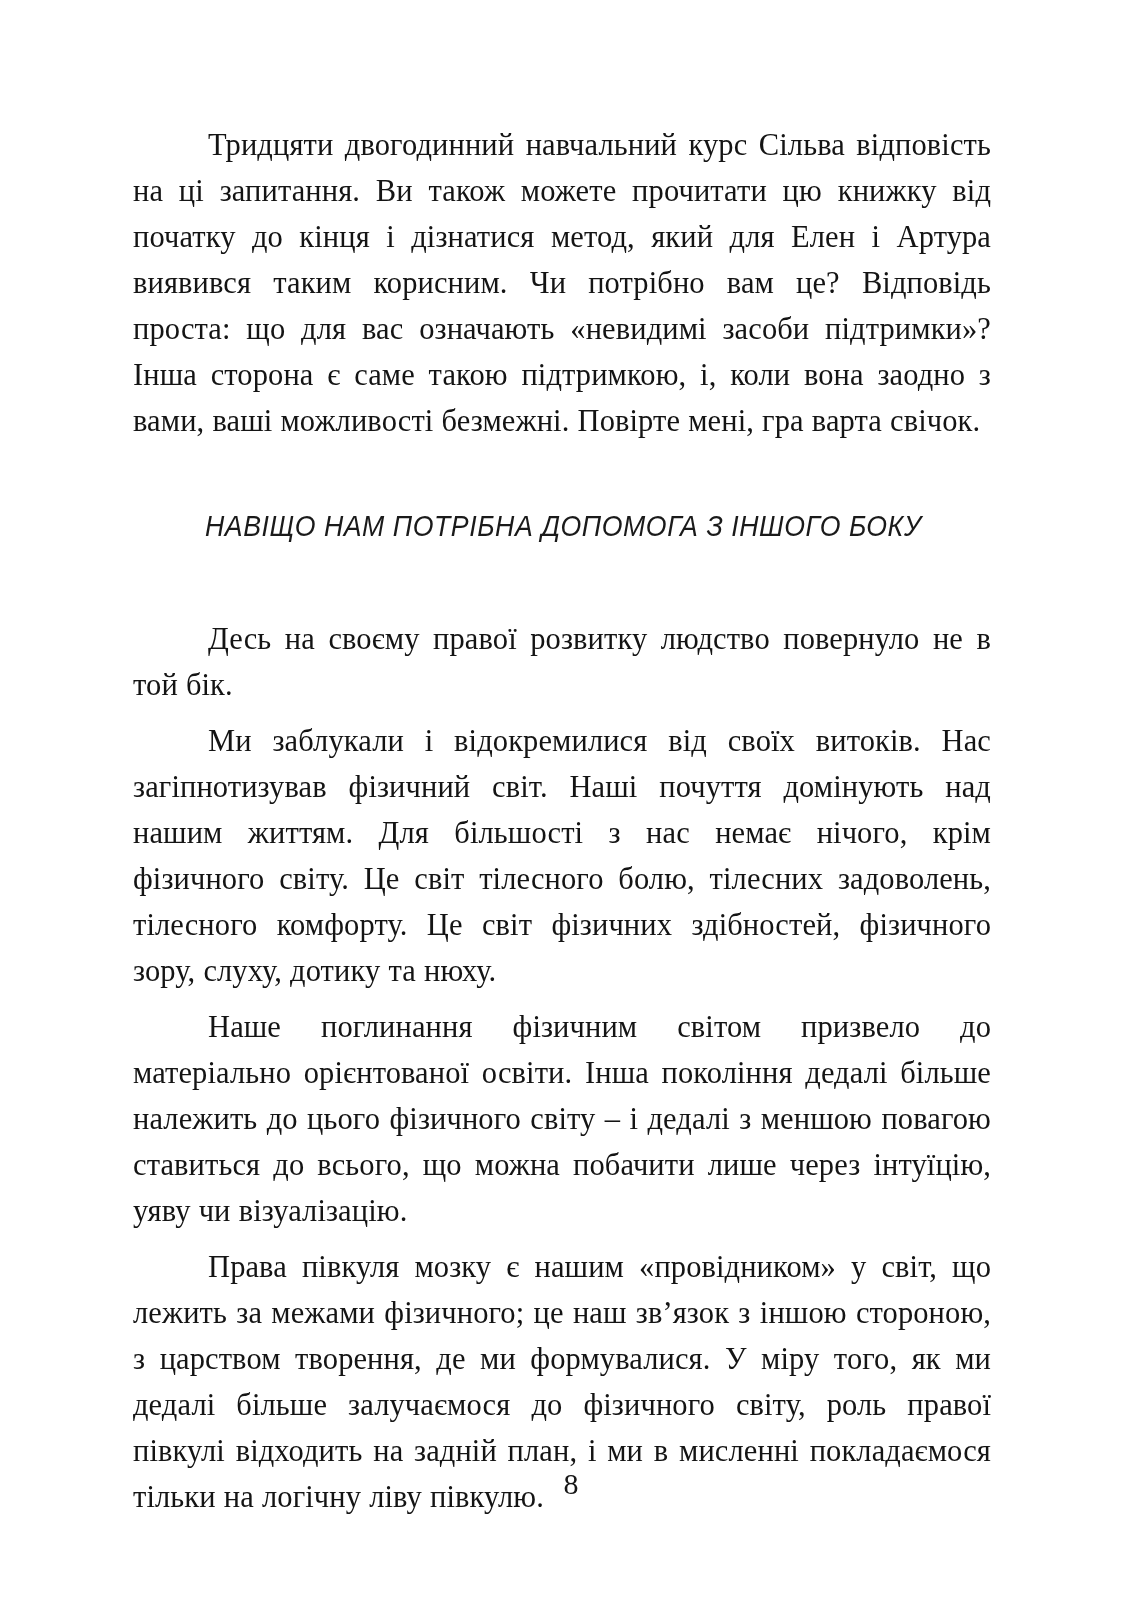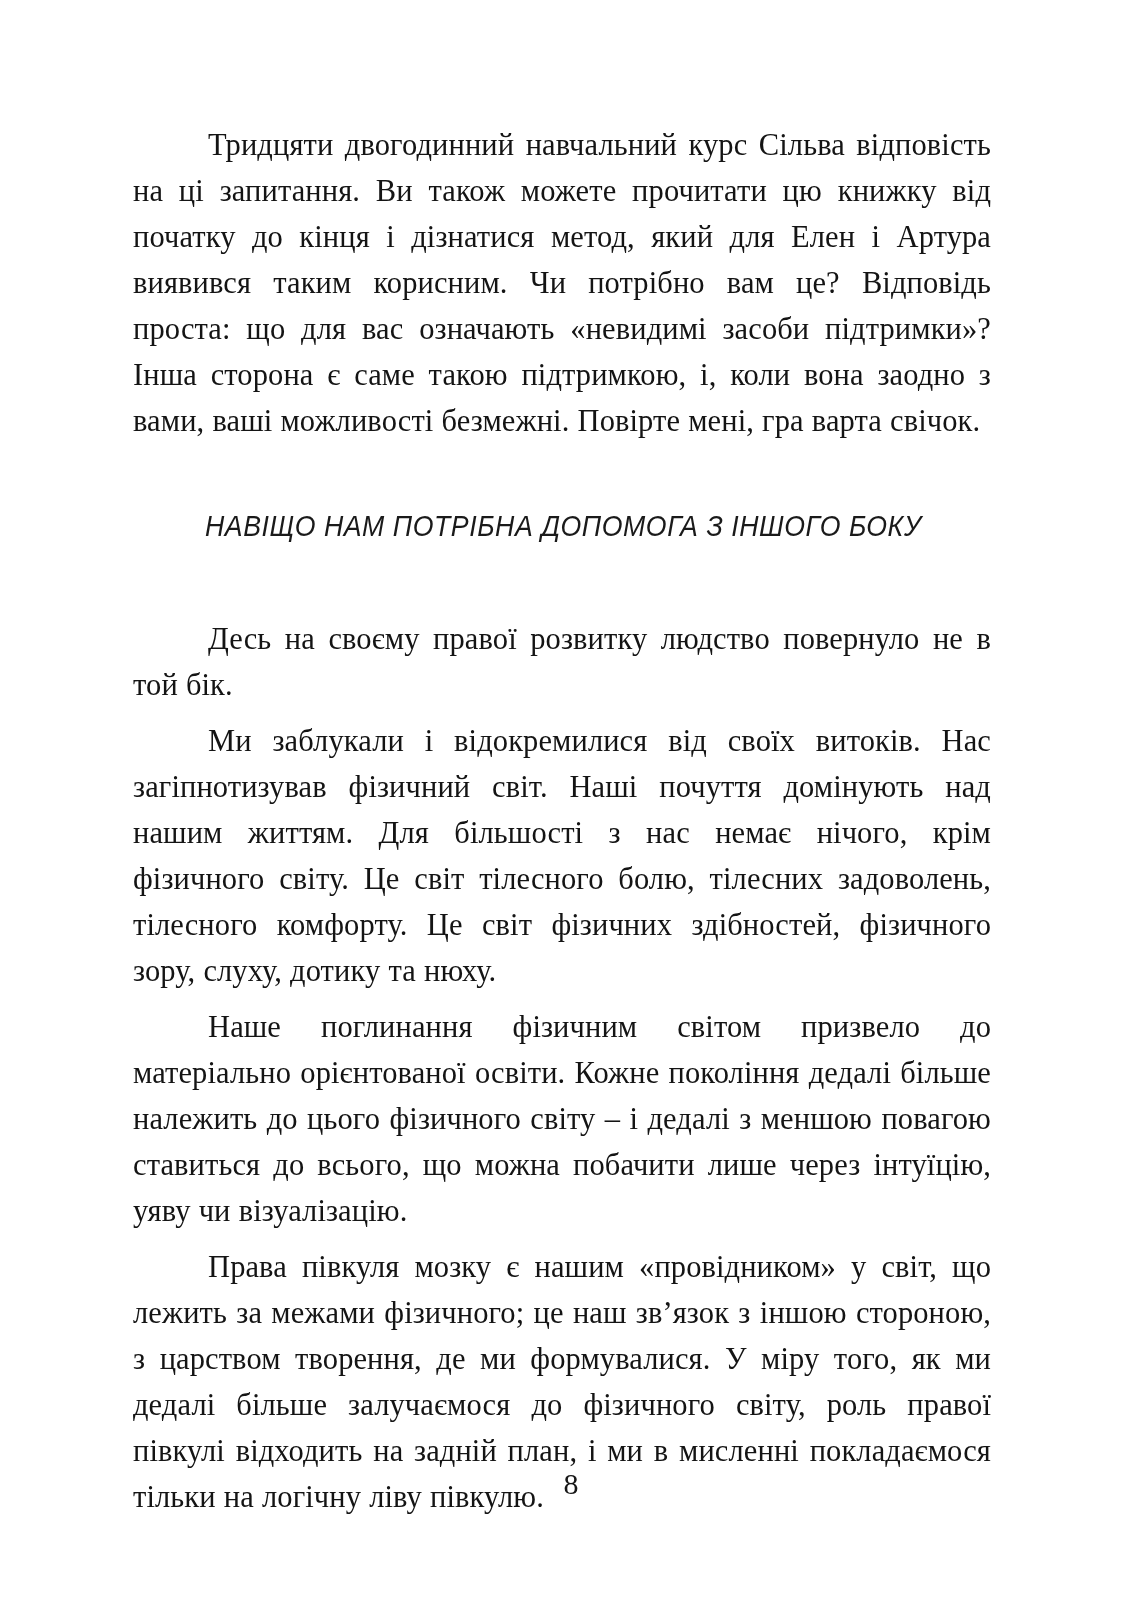--- a/index.html
+++ b/index.html
@@ -93,21 +93,21 @@
     <div class="gap-after-heading"></div>
 
     <p class="para last-line-left">Десь на своєму правої розвитку людство повернуло не в той бік.</p>
 
     <div class="para-spacer"></div>
 
     <p class="para last-line-left">Ми заблукали і відокремилися від своїх витоків. Нас загіпнотизував фізичний світ. Наші почуття домінують над нашим життям. Для більшості з нас немає нічого, крім фізичного світу. Це світ тілесного болю, тілесних задоволень, тілесного комфорту. Це світ фізичних здібностей, фізичного зору, слуху, дотику та нюху.</p>
 
     <div class="para-spacer"></div>
 
-    <p class="para last-line-left">Наше поглинання фізичним світом призвело до матеріально орієнтованої освіти. Кожне покоління дедалі більше належить до цього фізичного світу – і дедалі з меншою повагою ставиться до всього, що можна побачити лише через інтуїцію, уяву чи візуалізацію.</p>
+    <p class="para last-line-left">Наше поглинання фізичним світом призвело до матеріально орієнтованої освіти. Інша покоління дедалі більше належить до цього фізичного світу – і дедалі з меншою повагою ставиться до всього, що можна побачити лише через інтуїцію, уяву чи візуалізацію.</p>
 
     <div class="para-spacer"></div>
 
     <p class="para last-line-left">Права півкуля мозку є нашим «провідником» у світ, що лежить за межами фізичного; це наш зв’язок з іншою стороною, з царством творення, де ми формувалися. У міру того, як ми дедалі більше залучаємося до фізичного світу, роль правої півкулі відходить на задній план, і ми в мисленні покладаємося тільки на логічну ліву півкулю.</p>
 
   </div>
 
   <div class="page-number">8</div>
 
 </div>

